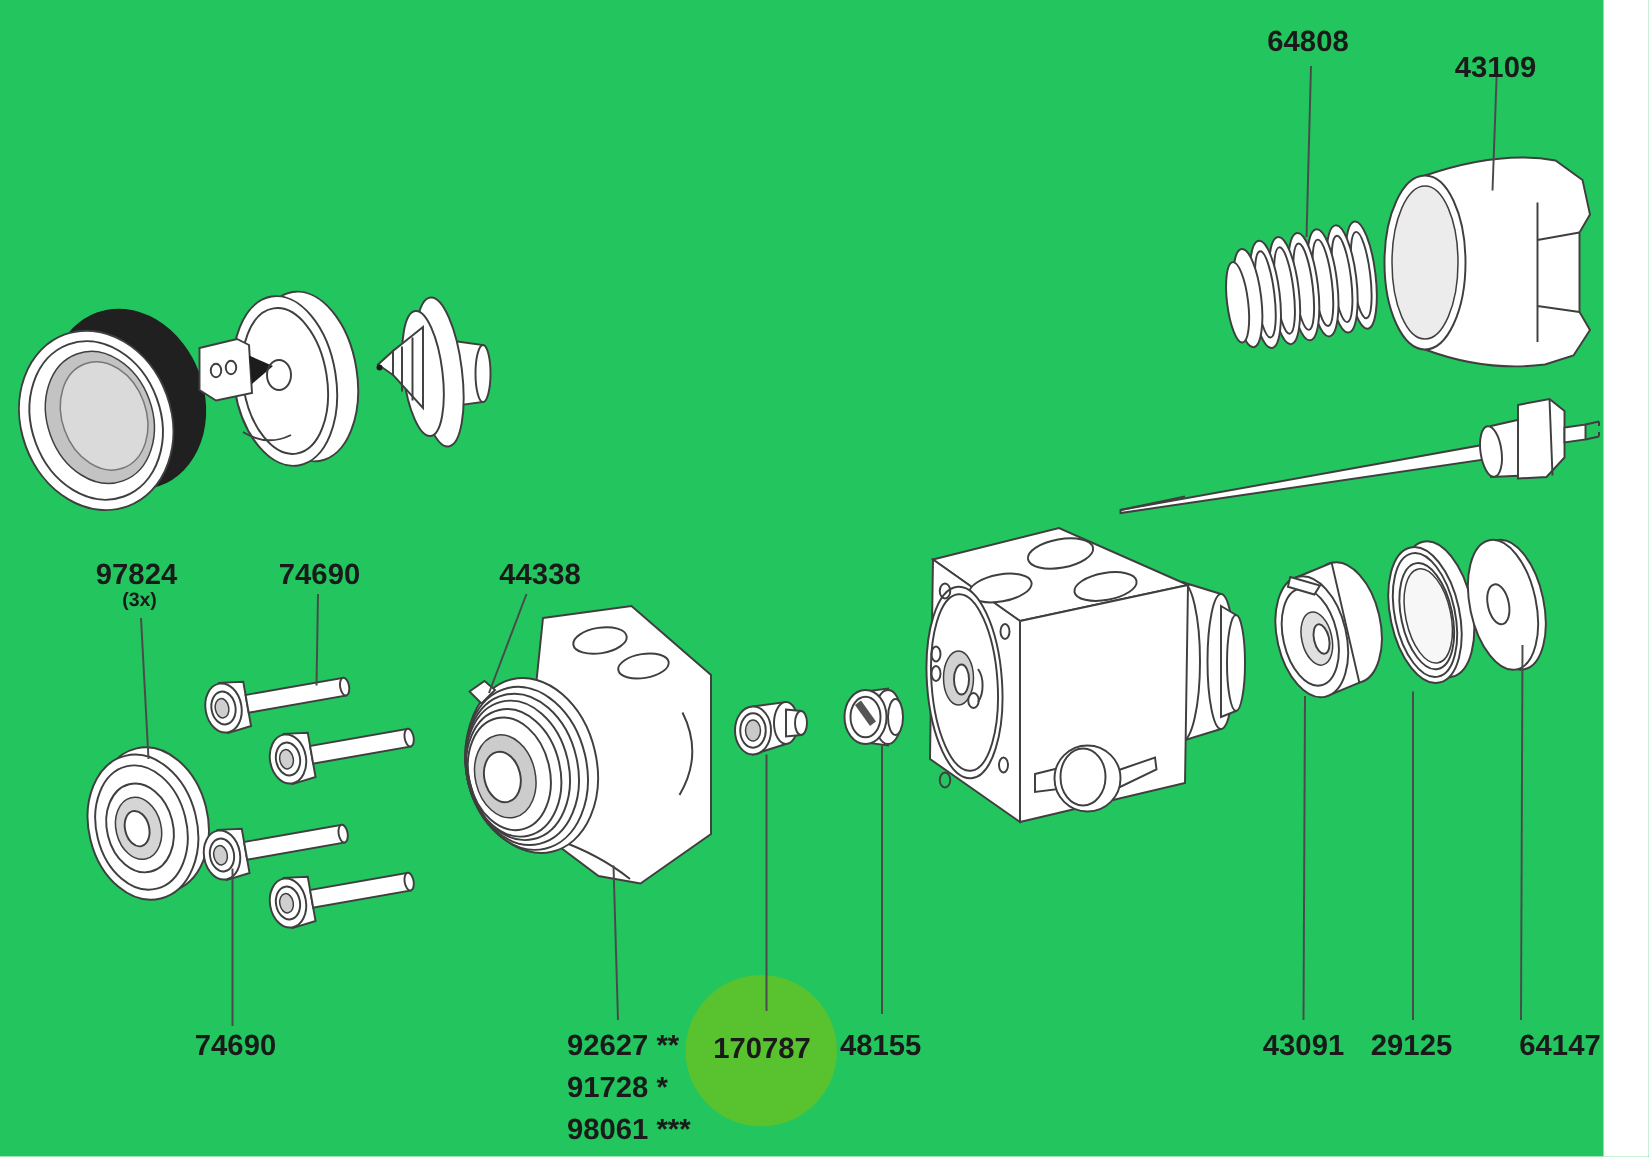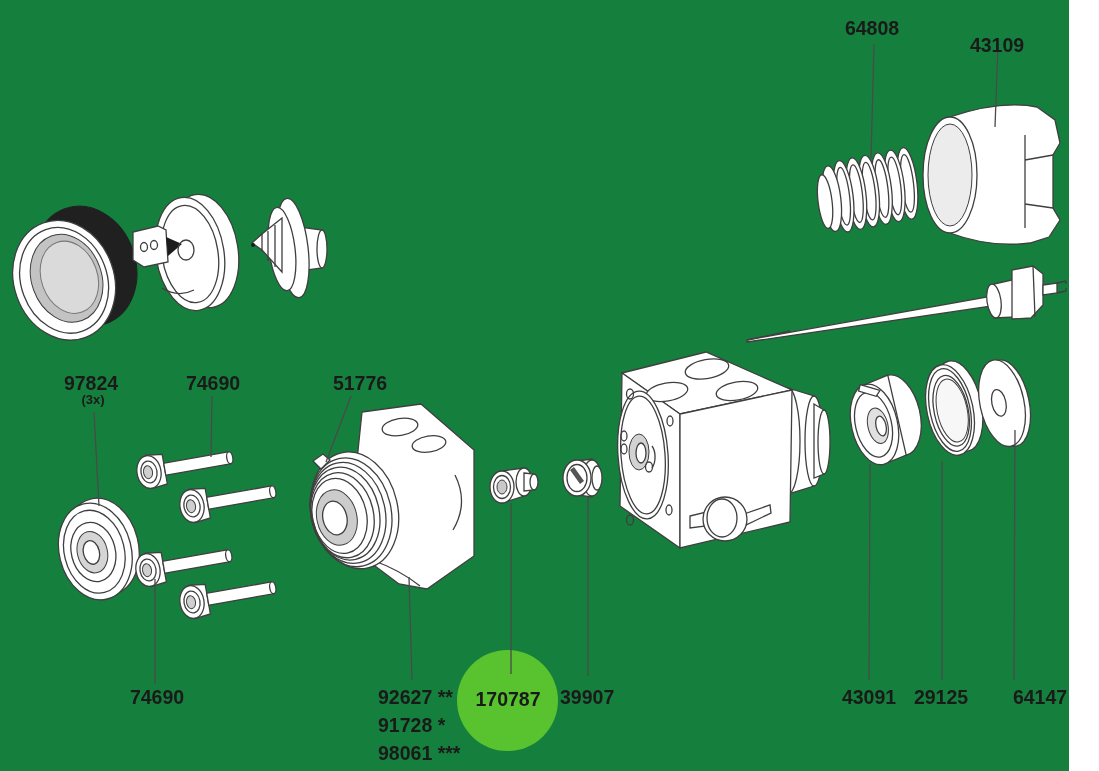--- a/index.html
+++ b/index.html
@@ -1,16 +1,16 @@
 <!DOCTYPE html>
 <html><head>
 <meta charset="utf-8">
 <style>
   html,body{margin:0;padding:0;background:#fff}
-  .stage{position:relative;width:1069px;height:771px;background:#15803d;overflow:hidden;
+  .stage{position:relative;width:1069px;height:771px;background:#22c55e;overflow:hidden;
          font-family:"Liberation Sans",sans-serif;}
   .art{position:absolute;left:0;top:0;z-index:2}
   .hl{position:absolute;left:457px;top:650px;width:101px;height:101px;border-radius:50%;z-index:1}
   .lbl{position:absolute;font-weight:bold;font-size:19.5px;line-height:22px;color:#1a1a1a;
        white-space:nowrap;z-index:3}
   .lbl.c{transform:translateX(-50%)}
   .lbl.small{font-size:13px;line-height:14px}
   .wh{fill:#fff;stroke:#3f3f3f;stroke-width:1.3}
   .ln{fill:none;stroke:#3f3f3f;stroke-width:1.3}
   .ld{stroke:#4a4a4a;stroke-width:1.3}
@@ -238,24 +238,24 @@
       <line class="ld" x1="942" y1="461" x2="942" y2="680"></line>
       <line class="ld" x1="1015" y1="430" x2="1014" y2="680"></line>
     </g>
   </svg>
 
   <div class="lbl c" style="left:872px;top:17px">64808</div>
   <div class="lbl c" style="left:997px;top:34px">43109</div>
   <div class="lbl c" style="left:91px;top:372px">97824</div>
   <div class="lbl c small" style="left:93px;top:393px">(3x)</div>
   <div class="lbl c" style="left:213px;top:372px">74690</div>
-  <div class="lbl c" style="left:360px;top:372px">51776</div>
+  <div class="lbl c" style="left:360px;top:372px">44338</div>
   <div class="lbl c" style="left:157px;top:686px">74690</div>
   <div class="lbl" style="left:378px;top:686px">92627 **</div>
   <div class="lbl" style="left:378px;top:714px">91728 *</div>
   <div class="lbl" style="left:378px;top:742px">98061 ***</div>
   <div class="lbl c" style="left:508px;top:688px">170787</div>
-  <div class="lbl" style="left:560px;top:686px">39907</div>
+  <div class="lbl" style="left:560px;top:686px">48155</div>
   <div class="lbl c" style="left:869px;top:686px">43091</div>
   <div class="lbl c" style="left:941px;top:686px">29125</div>
   <div class="lbl c" style="left:1040px;top:686px">64147</div>
 
 </div>
 
 </body></html>

